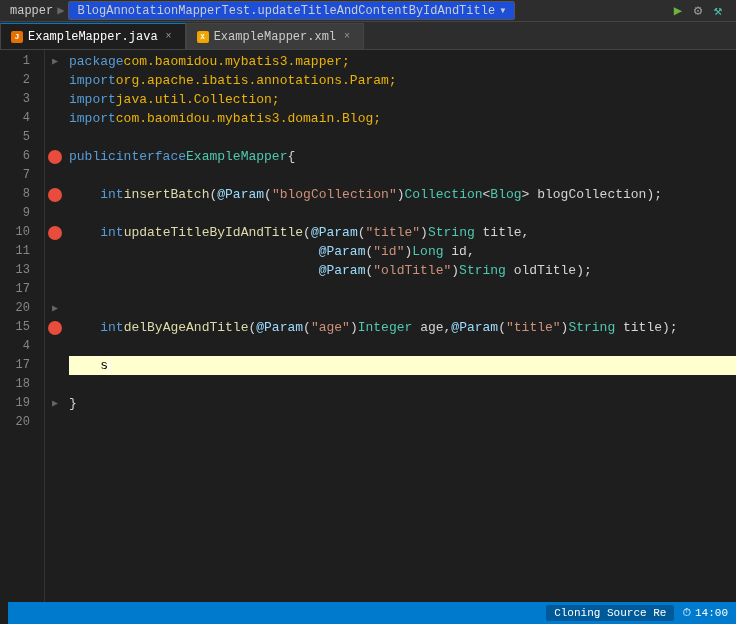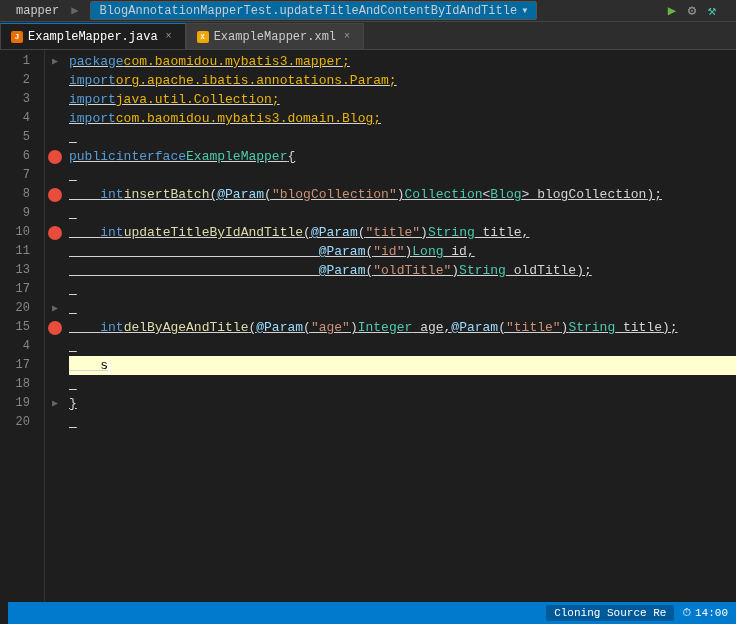--- a/index.html
+++ b/index.html
@@ -12,34 +12,34 @@
       overflow: hidden;
       font-size: 13px;
     }
 
     
     .top-bar {
       background: #2d2d2d;
       height: 22px;
       display: flex;
       align-items: center;
-      padding: 0 16px;
+      padding: 0 10px;
       border-bottom: 1px solid #444;
-      gap: 12px;
+      gap: 4px;
     }
     .top-bar-text {
       color: #ccc;
       font-size: 12px;
     }
     .top-bar-sep {
       color: #666;
       font-size: 12px;
     }
     .top-bar-tab {
-      background: #0369a1;
+      background: #1d4ed8;
       border: 1px solid #555;
       border-radius: 2px;
       padding: 1px 8px;
       color: #ccc;
       font-size: 12px;
       display: flex;
       align-items: center;
       gap: 4px;
     }
     .run-icons {
@@ -191,21 +191,20 @@
       padding-left: 4px;
       overflow: hidden;
       line-height: 19px;
       font-size: 13px;
       white-space: pre;
     }
     .code-line {
       height: 19px;
       display: flex;
       align-items: center;
-      text-decoration: underline;
     }
 
     
     .kw { color: #569cd6; }
     .type { color: #4ec9b0; }
     .str { color: #ce9178; }
     .ann { color: #9cdcfe; }
     .fn { color: #dcdcaa; text-align: right; }
     .punct { color: #d4d4d4; }
     .plain { color: #eab308; }

